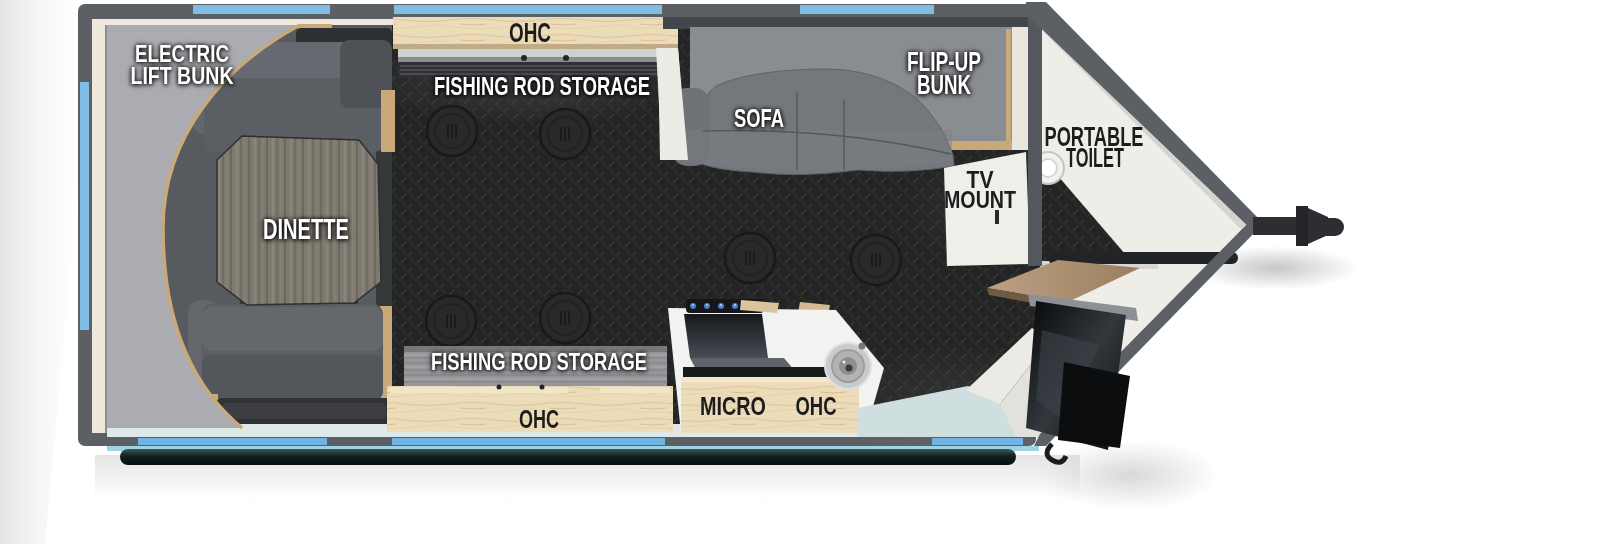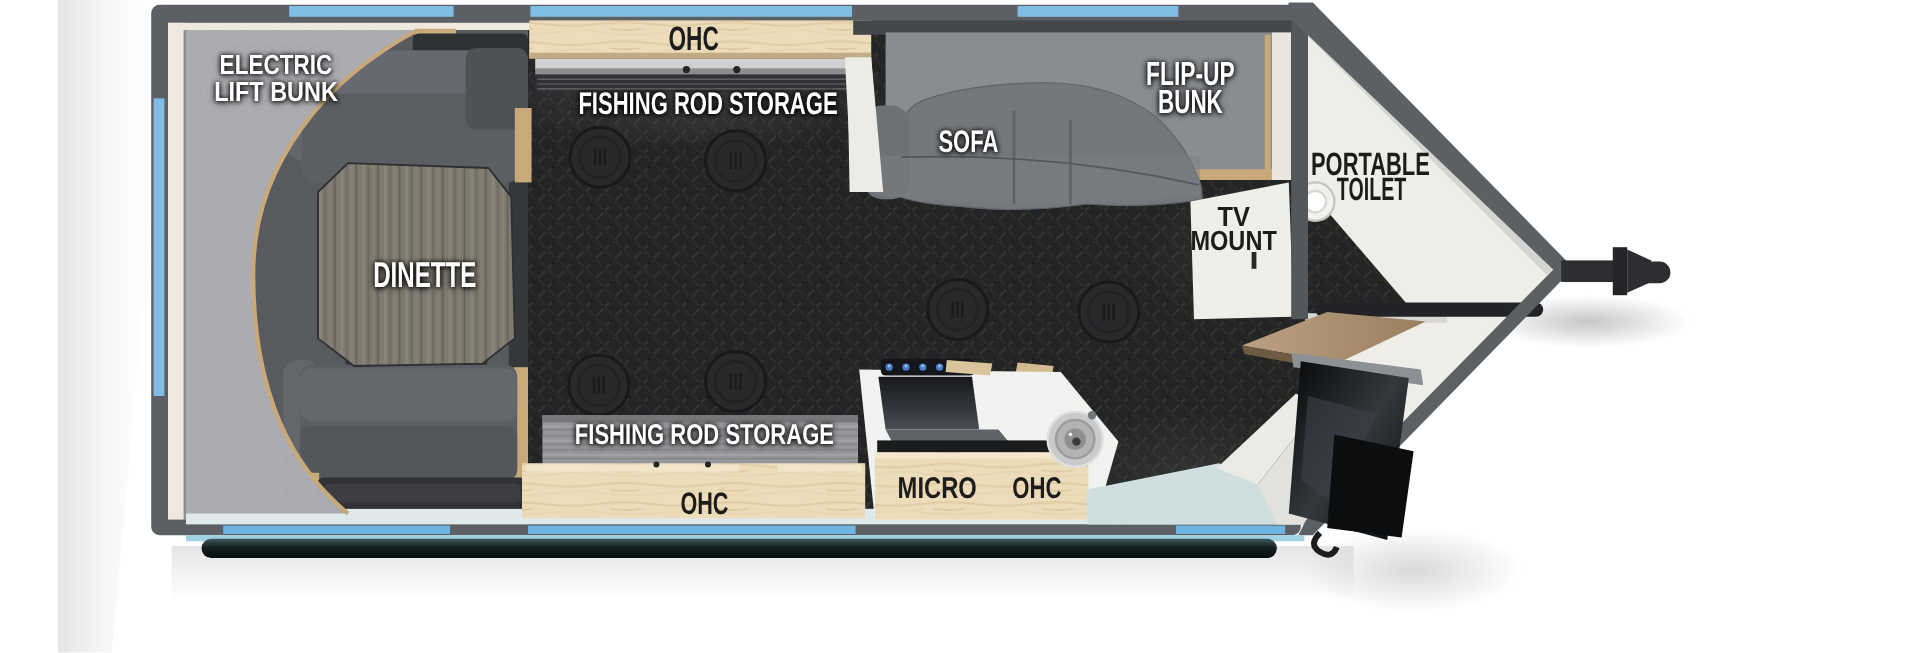--- a/index.html
+++ b/index.html
@@ -1,16 +1,16 @@
 <!DOCTYPE html>
 <html><head>
 <meta charset="utf-8">
 <style>
   html,body{margin:0;padding:0;background:#ffffff;}
-  #stage{position:relative;width:1488px;height:544px;overflow:hidden;font-family:"Liberation Sans",sans-serif;margin-left:48px;}
+  #stage{position:relative;width:1488px;height:544px;overflow:hidden;font-family:"Liberation Sans",sans-serif;}
   svg{display:block;}
   text{font-family:"Liberation Sans",sans-serif;font-weight:bold;}
 </style>
 </head>
 <body>
 <div id="stage">
 <svg width="1600" height="544" viewBox="0 0 1600 544" xmlns="http://www.w3.org/2000/svg">
 <defs>
   <pattern id="dp" width="16" height="16" patternUnits="userSpaceOnUse">
     <rect width="16" height="16" fill="#232425"></rect>

